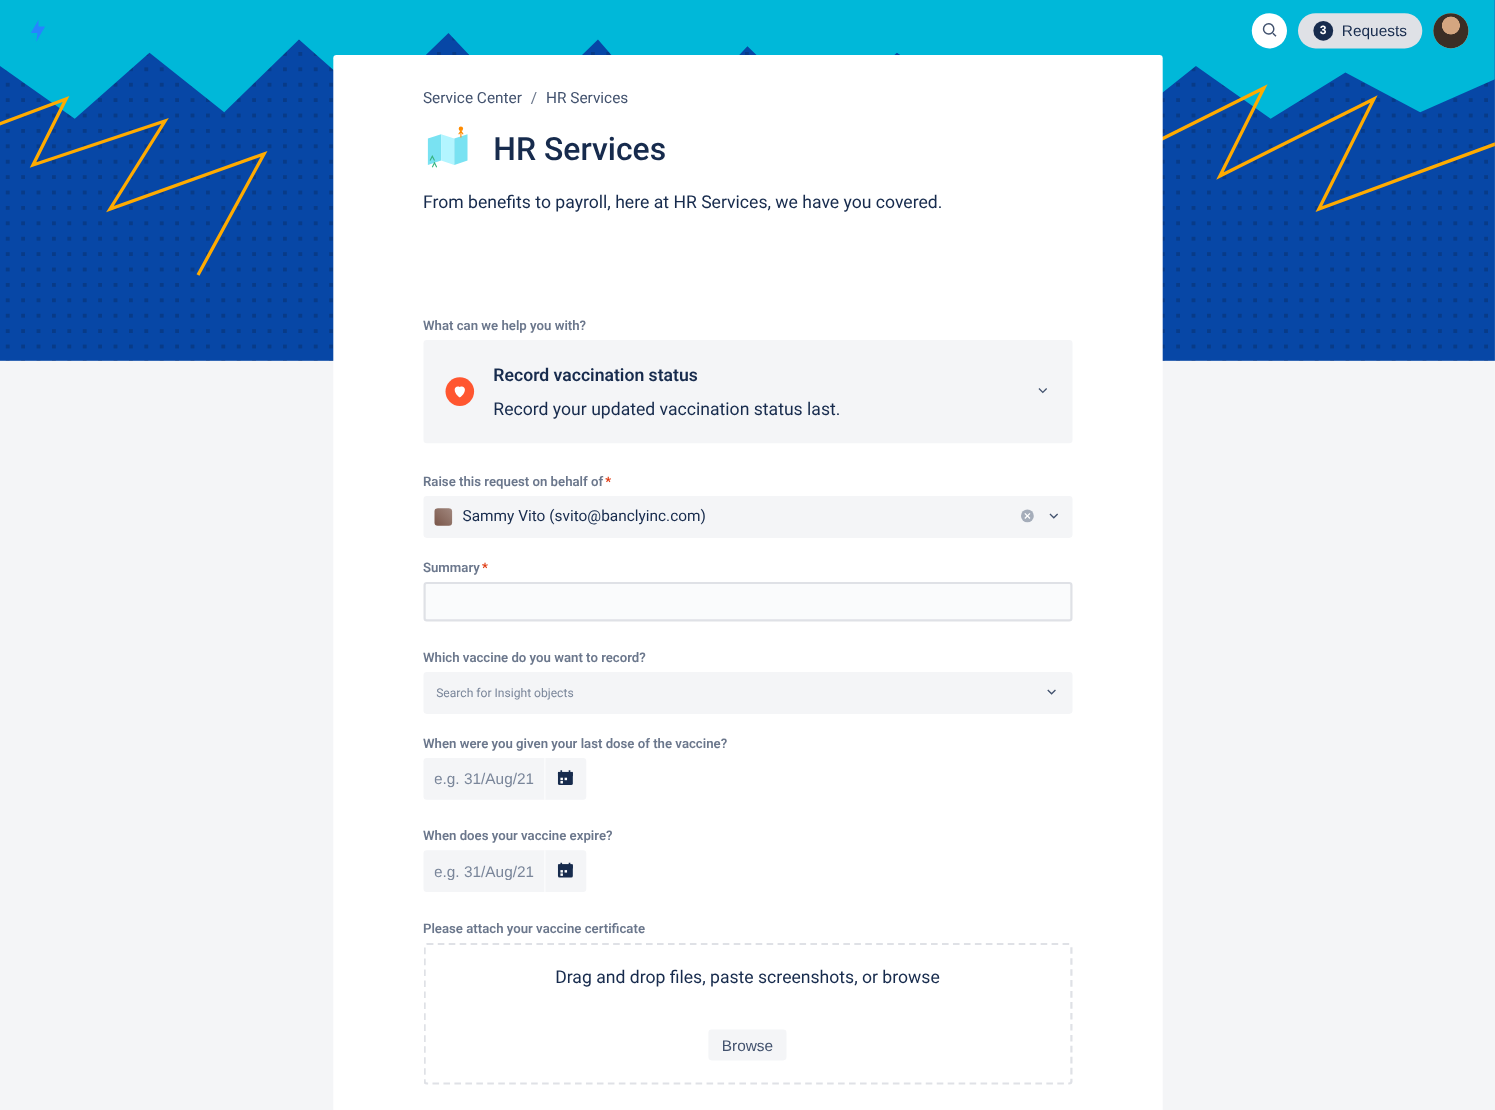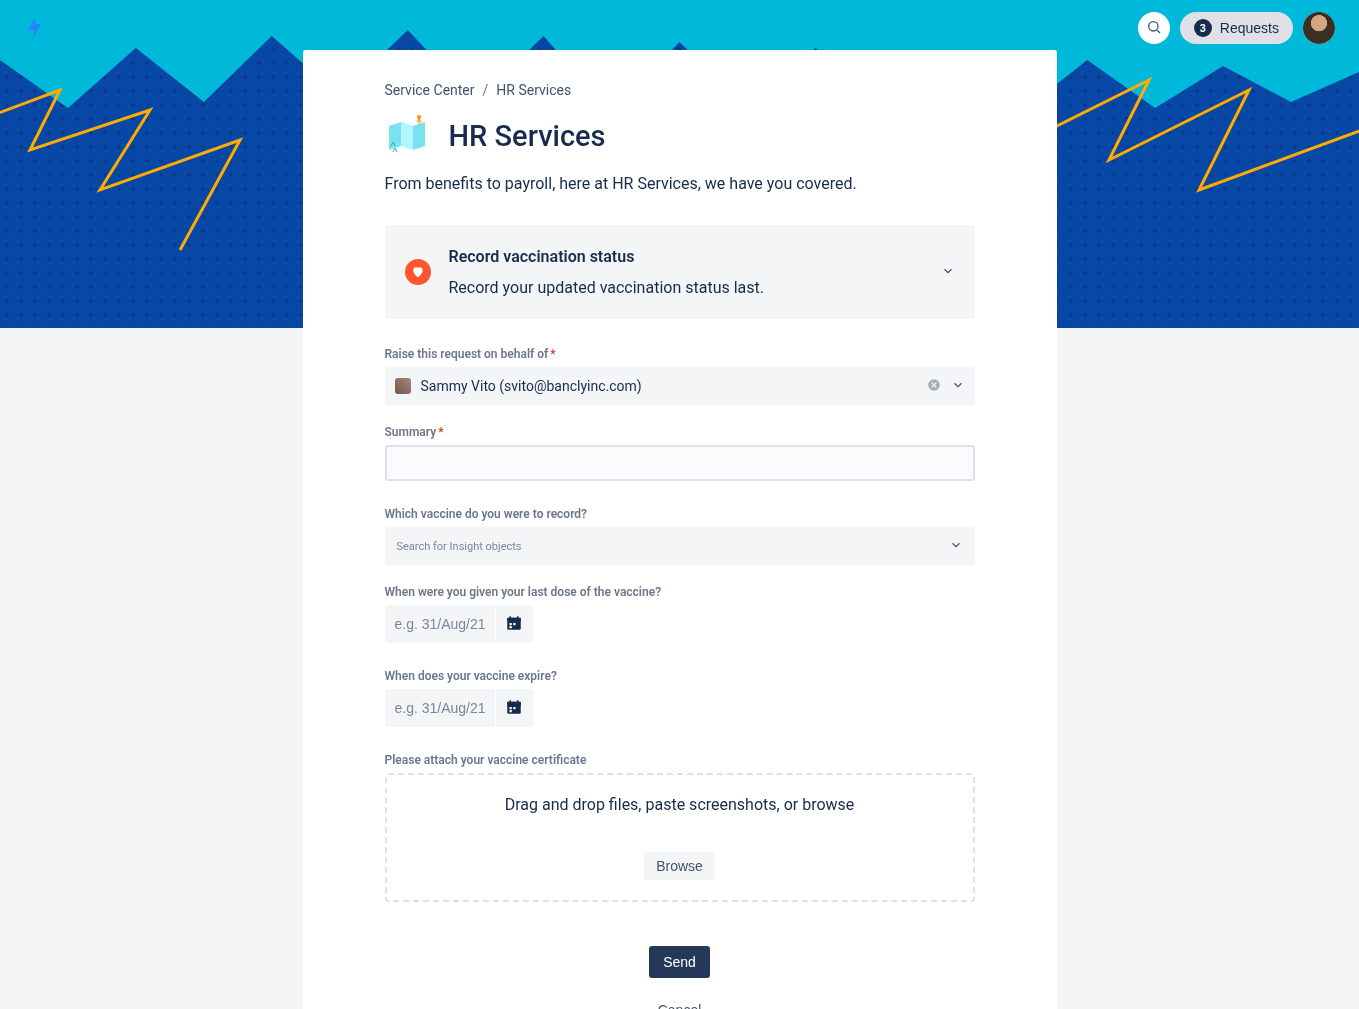--- a/index.html
+++ b/index.html
@@ -85,21 +85,21 @@
     .breadcrumb .bc-link { color: #42526E; text-decoration: none; cursor: pointer; }
     .breadcrumb .sep { color: #6B778C; }
     .page-header { display: flex; align-items: center; gap: 16px; margin-bottom: 14px; }
     .hr-icon {
       width: 48px; height: 48px;
       display: flex; align-items: center; justify-content: center;
     }
     .page-title {
       font-size: 29px; font-weight: 500; color: #172B4D;
     }
-    .page-desc { font-size: 16px; color: #172B4D; margin-bottom: 32px; }
+    .page-desc { font-size: 16px; color: #172B4D; margin-bottom: 96px; }
     .field-label {
       font-size: 12px; font-weight: 600; color: #6B778C; margin-bottom: 6px;
     }
     .field-label .req { color: #DE350B; margin-left: 2px; }
     .request-type-box {
       background: #F4F5F7; border-radius: 3px;
       display: flex; align-items: center; padding: 22px 20px;
       gap: 18px; margin-bottom: 28px; cursor: pointer;
     }
     .heart-icon {
@@ -223,20 +223,21 @@
         <path d="M34 7 L34 13 M32 10 L34 7 L36 10" stroke="#FF8B00" stroke-width="1" fill="none"></path>
         <path d="M8 40 L10 36 L12 40 M6 34 L8 30 L10 34" stroke="#36B37E" stroke-width="1" fill="none"></path>
       </svg>
     </div>
     <h1 class="page-title">HR Services</h1>
   </div>
 
   <p class="page-desc">From benefits to payroll, here at HR Services, we have you covered.</p>
 
   <div class="field-group">
+    <div class="field-label">What can we help you with?</div>
     <div class="request-type-box">
       <div class="heart-icon">
         <svg width="14" height="14" viewBox="0 0 24 24" fill="#fff">
             <path d="M12 21s-8-5-8-12c0-3 2-5 5-5 2 0 3 1 3 1s1-1 3-1c3 0 5 2 5 5 0 7-8 12-8 12z"></path>
           </svg>
       </div>
       <div class="request-type-text">
         <div class="request-type-title">Record vaccination status</div>
         <div class="request-type-desc">Record your updated vaccination status last.</div>
       </div>
@@ -270,21 +271,21 @@
   </div>
 
   <div class="field-group">
     <div class="field-label">
       <span>Summary</span><span class="req">*</span>
     </div>
     <input type="text" class="text-input" value="" style="">
   </div>
 
   <div class="field-group">
-    <div class="field-label">Which vaccine do you were to record?</div>
+    <div class="field-label">Which vaccine do you want to record?</div>
     <div class="dropdown-box">
       <span class="placeholder">Search for Insight objects</span>
       <span class="chevron">
         <svg width="14" height="14" viewBox="0 0 24 24" fill="none" stroke="#42526E" stroke-width="2">
             <path d="m6 9 6 6 6-6"></path>
           </svg>
       </span>
     </div>
   </div>
 

